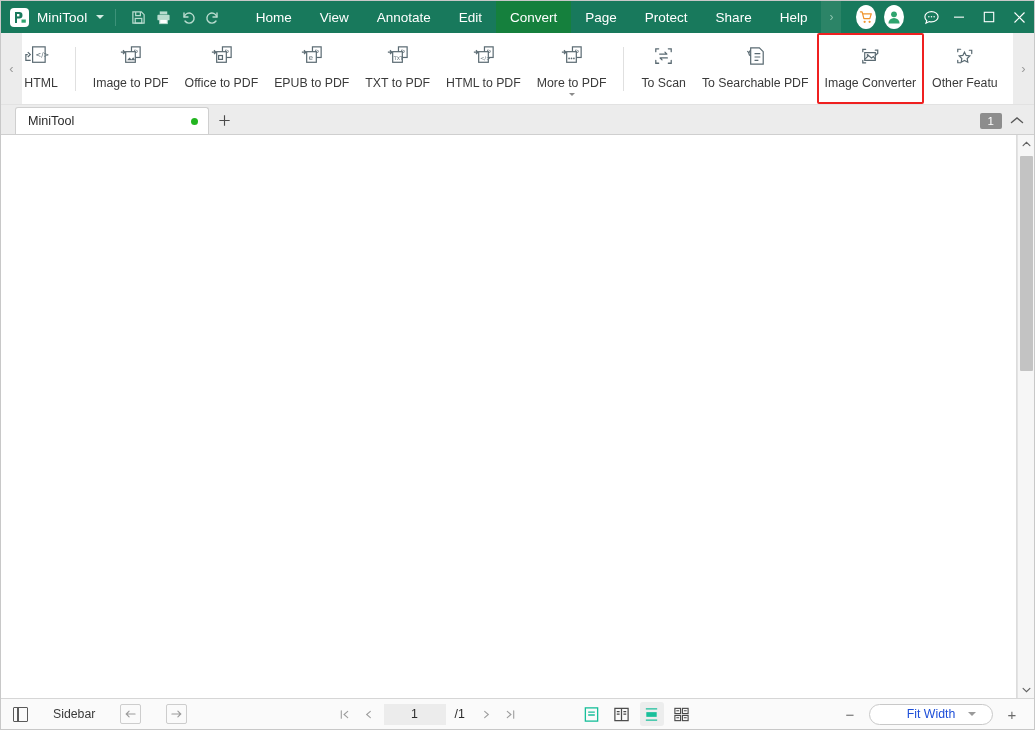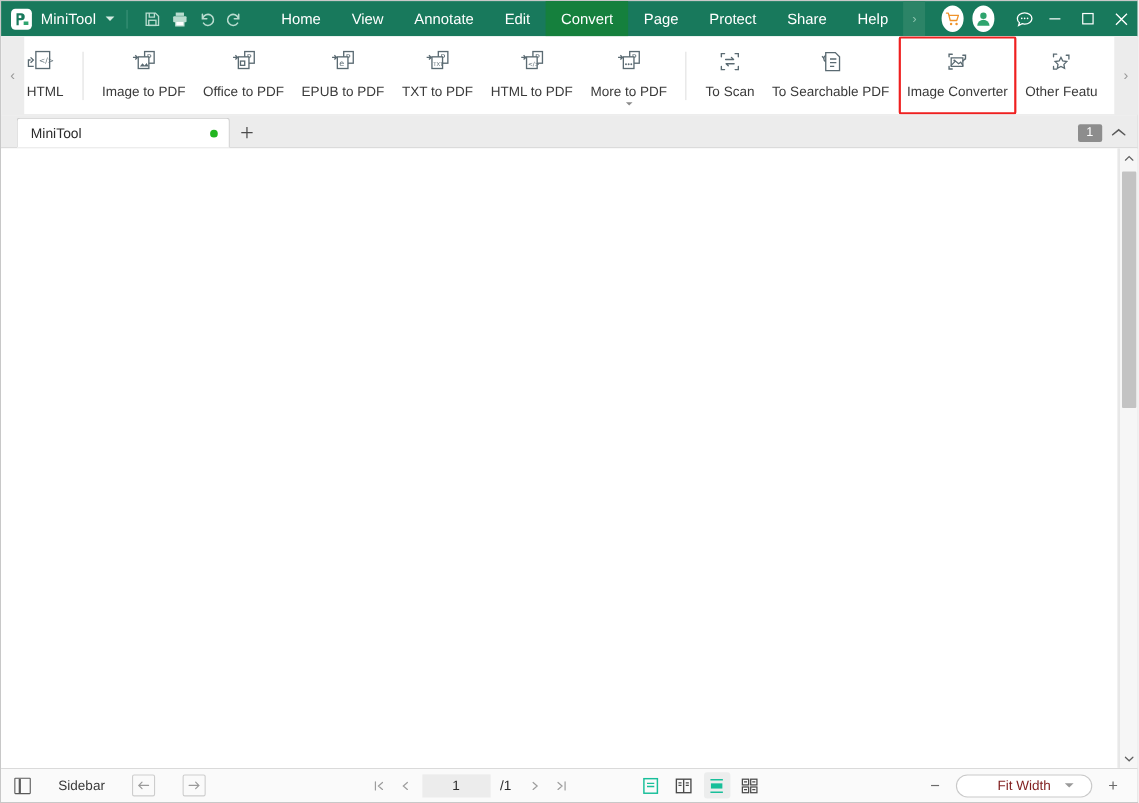--- a/index.html
+++ b/index.html
@@ -236,21 +236,21 @@
     justify-content:center; border-radius: 3px; color: #4a4a4a;
   }
   .vm.active { color: #18bf9a; }
   .vm.active-bg { color:#18bf9a; background:#eceded; }
   .sb-right { display:flex; align-items:center; margin-left:auto; gap: 9px; }
   .zoom-btn { width:20px; height:20px; display:flex; align-items:center;
     justify-content:center; color:#6a6a6a; font-size:15px; }
   .zoom-pill {
     width: 124px; height: 21px; border: 1px solid #c9c9c9;
     border-radius: 11px; display:flex; align-items:center;
-    justify-content:center; font-size: 12.3px; color:#7f1d1d;
+    justify-content:center; font-size: 12.3px; color:#1d4ed8;
     position: relative; background:#ffffff;
   }
   .zoom-pill .pill-caret {
     position:absolute; right: 16px;
     width:0;height:0;border-left:4px solid transparent;
     border-right:4px solid transparent;border-top:4px solid #9a9a9a;
   }
 </style>
 </head>
 <body>

